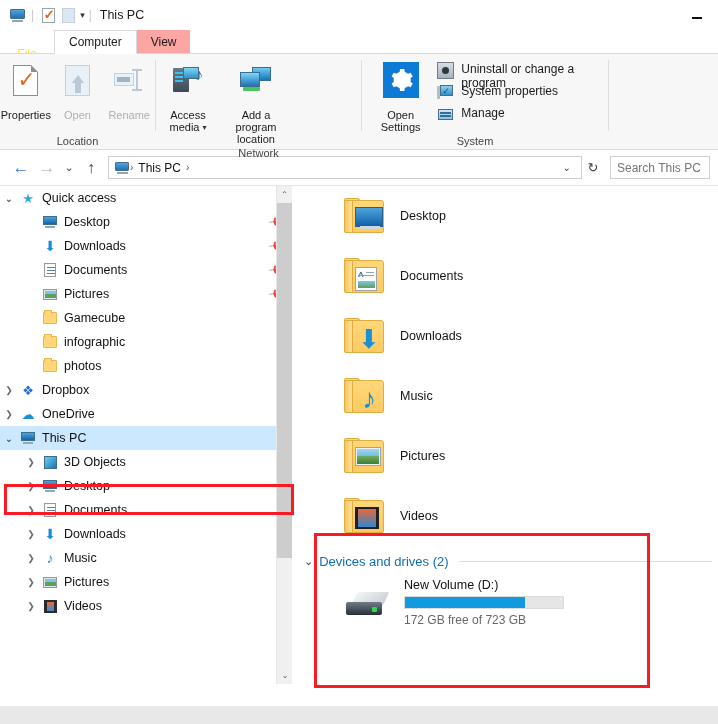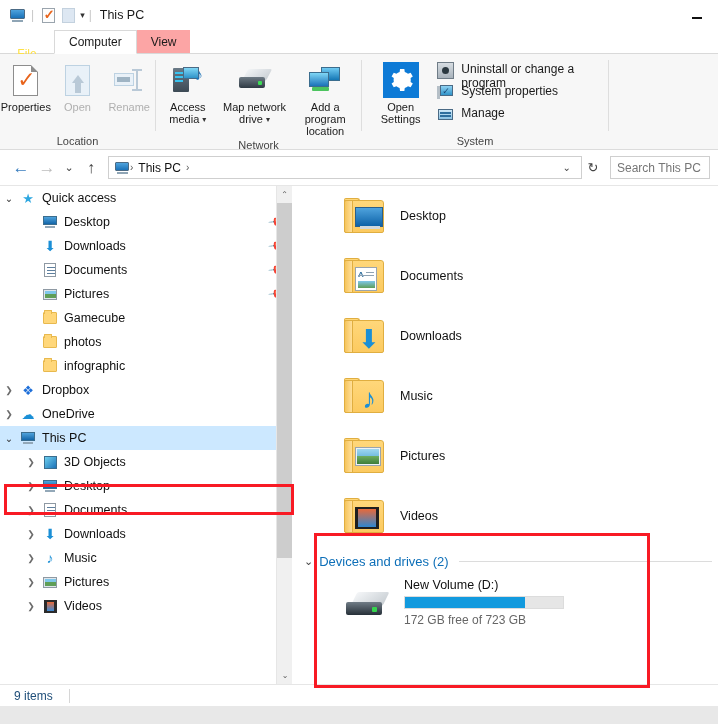--- a/index.html
+++ b/index.html
@@ -83,21 +83,21 @@
   .group-div { width: 1px; background: #dedede; margin: 6px 0 18px 0; }
 
   .bigbtn {
     width: 64px;
     display: flex; flex-direction: column; align-items: center;
     padding-top: 5px;
     font-size: 11px; color: #1a1a1a;
     text-align: center; line-height: 12px;
   }
   .bigbtn.dim { color: #b0b0b0; }
-  .bigbtn .lbl { margin-top: 4px; }
+  .bigbtn .lbl { margin-top: 12px; }
   .bigbtn .icon { height: 34px; display: flex; align-items: center; justify-content: center; }
 
   
   .ic-props { width: 25px; height: 31px; background: #fff; border: 1px solid #8d8d8d; position: relative; }
   .ic-props::before { content: ""; position: absolute; right: -1px; top: -1px; border-width: 0 7px 7px 0; border-style: solid; border-color: #f7f7f7 #f7f7f7 #8d8d8d #8d8d8d; }
   .ic-props::after { content: "✓"; position: absolute; left: 3px; top: 2px; font-size: 22px; color: #e8641c; line-height: 24px; }
   .ic-open { width: 25px; height: 31px; background: #e9f1f8; border: 1px solid #bdd2e2; position: relative; }
   .ic-open .arr { position: absolute; left: 6px; top: 9px; width: 0; height: 0; border-left: 6px solid transparent; border-right: 6px solid transparent; border-bottom: 8px solid #b9c9d7; }
   .ic-open .arrb { position: absolute; left: 9px; top: 17px; width: 6px; height: 10px; background: #b9c9d7; }
   .ic-rename { width: 30px; height: 22px; position: relative; }
@@ -362,30 +362,20 @@
                 <div class="tower"></div>
                 <div class="bay" style="top:6px"></div>
                 <div class="bay" style="top:10px"></div>
                 <div class="bay" style="top:14px"></div>
                 <div class="scr2"></div>
                 <div class="note">♪</div>
               </div>
           </div>
           <div class="lbl"><span>Access media</span><span class="caret-dn">▾</span></div>
         </div>
-        <div class="bigbtn" style="width:70px;">
-          <div class="icon">
-            <div class="ic-drive">
-                <div class="top"></div>
-                <div class="front"></div>
-                <div class="led"></div>
-              </div>
-          </div>
-          <div class="lbl"><span>Map network drive</span><span class="caret-dn">▾</span></div>
-        </div>
         <div class="bigbtn" style="width:72px;">
           <div class="icon">
             <div class="ic-netloc">
                 <div class="m1"></div>
                 <div class="m2"></div>
                 <div class="base"></div>
               </div>
           </div>
           <div class="lbl">Add a program location</div>
         </div>
@@ -519,28 +509,28 @@
             <span class="nv-icon">
               <span class="i-folder"></span>
             </span>
             <span class="nv-label">Gamecube</span>
           </div>
           <div class="nav-item ind-1">
             <span class="nv-chev"></span>
             <span class="nv-icon">
               <span class="i-folder"></span>
             </span>
+            <span class="nv-label">infographic</span>
+          </div>
+          <div class="nav-item ind-1">
+            <span class="nv-chev"></span>
+            <span class="nv-icon">
+              <span class="i-folder"></span>
+            </span>
             <span class="nv-label">photos</span>
-          </div>
-          <div class="nav-item ind-1">
-            <span class="nv-chev"></span>
-            <span class="nv-icon">
-              <span class="i-folder"></span>
-            </span>
-            <span class="nv-label">infographic</span>
           </div>
           <div class="nav-item ind-0">
             <span class="nv-chev">❯</span>
             <span class="nv-icon">
               <span class="i-drop">❖</span>
             </span>
             <span class="nv-label">Dropbox</span>
           </div>
           <div class="nav-item ind-0">
             <span class="nv-chev">❯</span>
@@ -715,20 +705,16 @@
               <span class="bar-track" style="display:block">
                 <span class="bar-fill" style="display:block;width:76%;background:#129ade"></span>
               </span>
               <span class="drive-sub" style="display:block">172 GB free of 723 GB</span>
             </span>
           </div>
         </div>
     </div>
   </div>
 
-  <div class="statusbar">
-    <span>9 items</span>
-    <span class="status-div"></span>
-  </div>
 
   <div class="annot annot-thispc"></div>
   <div class="annot annot-devices"></div>
 </div>
 
 </body></html>

